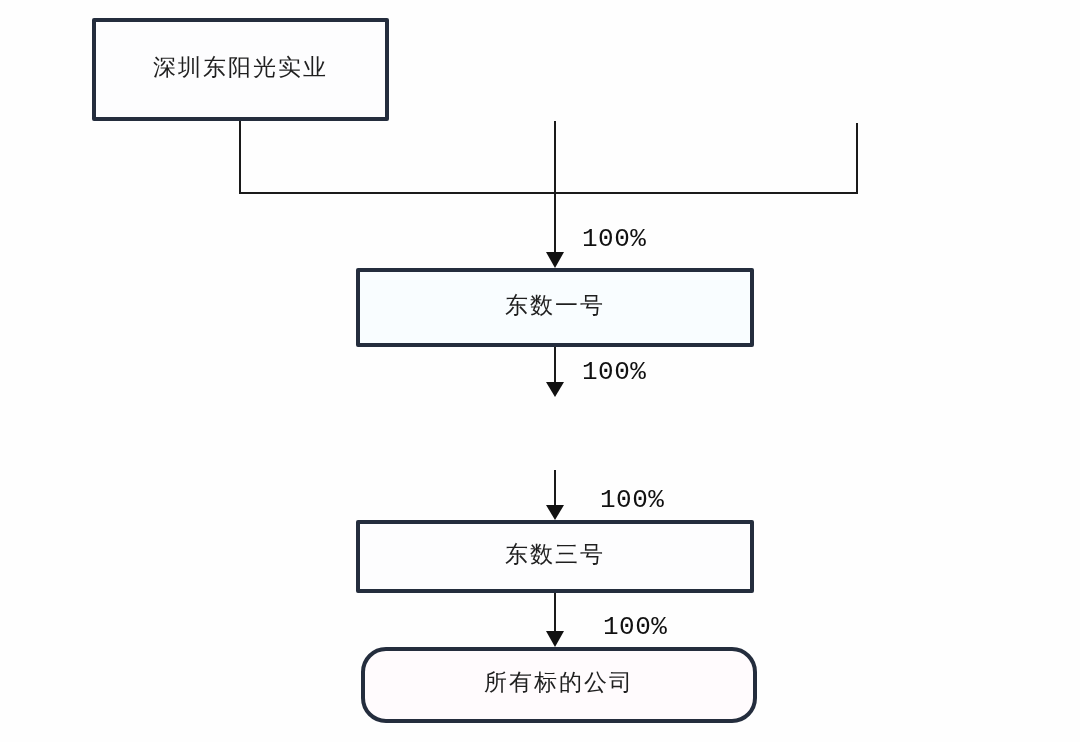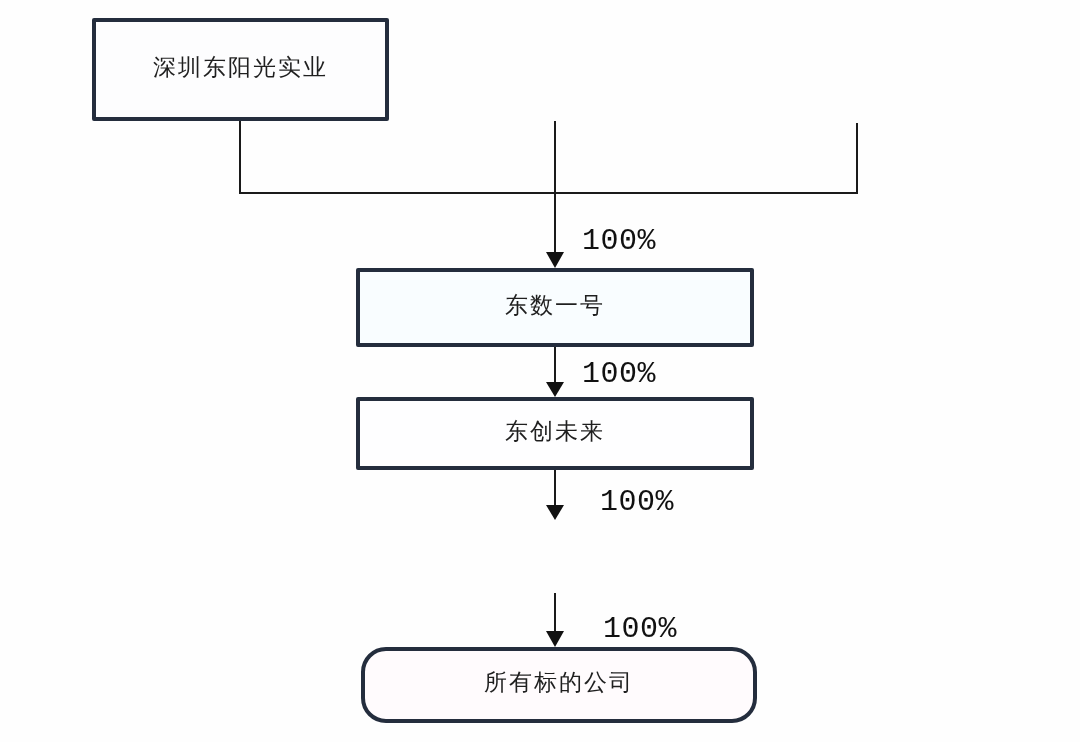--- a/index.html
+++ b/index.html
@@ -35,21 +35,21 @@
   }
   .node-label {
     font-size: 23px;
     letter-spacing: 2px;
     color: #1f1f1f;
     line-height: 1.45;
     white-space: pre-line;
   }
   .edge-label {
     position: absolute;
-    font-size: 30px;
+    font-size: 26px;
     color: #111111;
     line-height: 1;
     letter-spacing: 0.5px;
   }
 </style>
 </head>
 <body>
 
 <div class="canvas">
 
@@ -77,24 +77,24 @@
   <div class="node" style="left:92px; top:18px; width:297px; height:103px;">
     <span class="node-label">深圳东阳光实业</span>
   </div>
 
 
 
   <div class="node" style="left:356px; top:268px; width:398px; height:79px; background:#f9fdff;">
     <span class="node-label">东数一号</span>
   </div>
 
-  <div class="node" style="left:356px; top:397px; width:398px; height:73px; background:#fefeff;">
-    <span class="node-label">东创未来</span>
+
+  <div class="node" style="left:356px; top:520px; width:398px; height:73px; background:#fdfdfe;">
+    <span class="node-label">东数三号</span>
   </div>
-
 
   <div class="node" style="left:361px; top:647px; width:396px; height:76px; background:#fffbfd;border-radius:25px;">
     <span class="node-label">所有标的公司</span>
   </div>
 
   <div class="edge-label" style="left:582px; top:226px;">100%</div>
 
   <div class="edge-label" style="left:582px; top:359px;">100%</div>
 
   <div class="edge-label" style="left:600px; top:487px;">100%</div>

